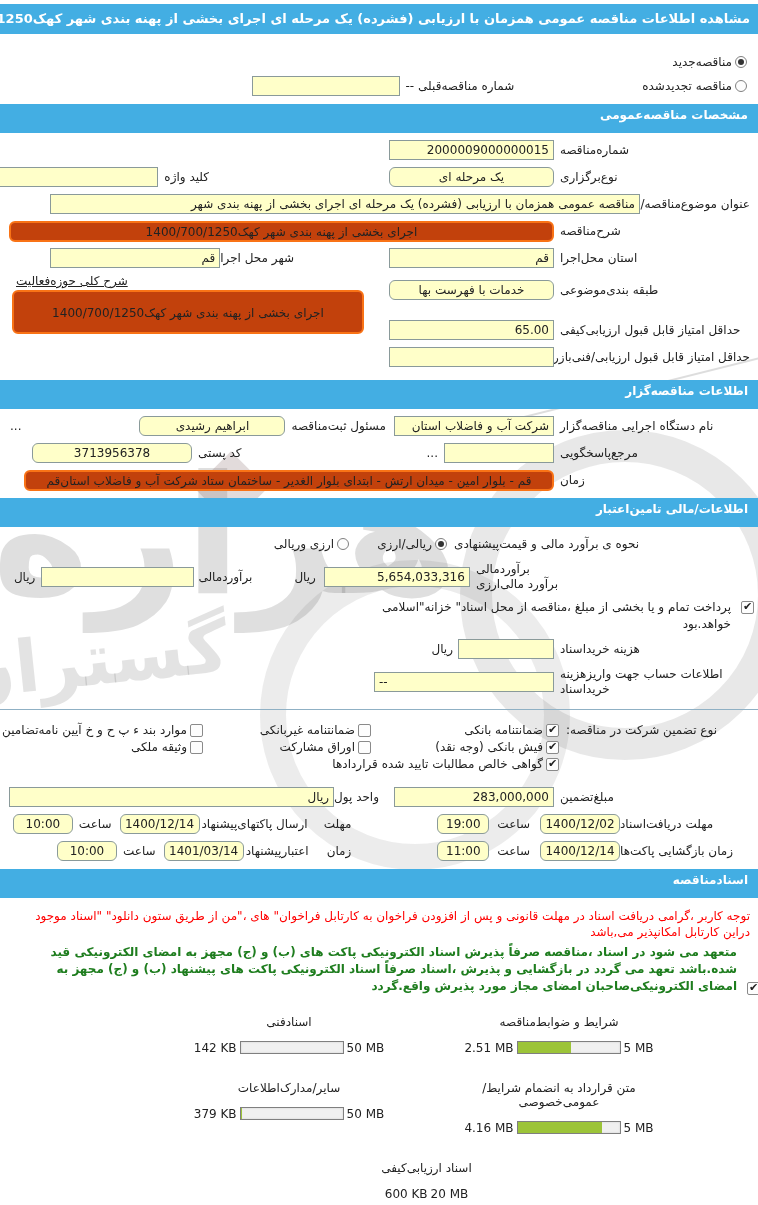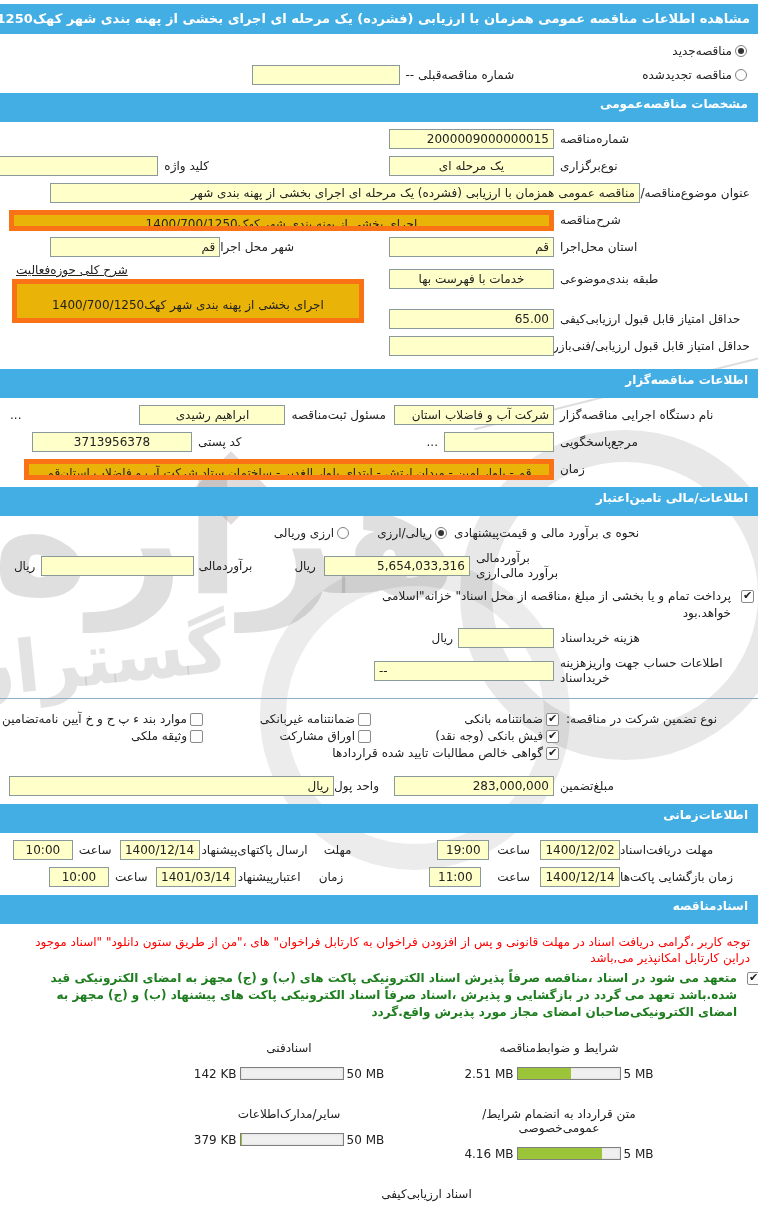--- a/index.html
+++ b/index.html
@@ -28,24 +28,24 @@
     padding:0 10px; margin:7px 0 6px 0;
   }
   .frow { display:flex; align-items:center; padding:0 8px; margin:5px 0; min-height:22px; }
   .lbl { flex:none; white-space:nowrap; }
   .lbl-main { width:196px; text-align:left; padding-left:6px; }
   .yin {
     background:#FFFFC9; border:1px solid #8a9a9a; height:20px; line-height:18px;
     padding:0 4px; flex:none; overflow:hidden; white-space:nowrap;
   }
   .win {
-    background:#eab308; border:5px solid #f97316; height:21px; line-height:19px;
+    background:#c2410c; border:2px solid #f97316; height:21px; line-height:19px;
     padding:0 4px; flex:none; overflow:hidden; white-space:nowrap;
   }
-  .tc { text-align:center; } .tr { text-align:right; } .tl { text-align:left; direction:ltr; }
+  .tc { text-align:center;border-radius:6px; } .tr { text-align:right; } .tl { text-align:left; direction:ltr; }
   .w52{width:52px}.w60{width:60px}.w80{width:80px}.w96{width:96px}.w110{width:110px}
   .w146{width:146px}.w148{width:148px}.w150{width:160px}.w153{width:153px}.w160{width:160px}
   .w165{width:165px}.w170{width:170px}.w180{width:180px}.w325{width:325px}
   .w530{width:530px}.w545{width:545px}.w590{width:590px}
   .radio {
     width:12px; height:12px; border:1px solid #808080; border-radius:50%; background:#fdfdfd;
     display:inline-block; position:relative; flex:none; margin:0 3px;
   }
   .radio.on::after { content:""; position:absolute; top:2px; left:2px; right:2px; bottom:2px; background:#333; border-radius:50%; }
   .cb {
@@ -53,21 +53,21 @@
     position:relative; flex:none; margin:0 3px; border-radius:2px;
   }
   .cb.on::after { content:"\2714"; position:absolute; top:-2px; left:0; width:100%; text-align:center; font-size:11px; color:#222; }
   .lbl2line { width:196px; text-align:left; padding-left:6px; line-height:1.25; }
   .divider { border-top:1px solid #8fb0c4; margin:10px 0; }
   .g-grid { flex:1; }
   .g-row { display:flex; align-items:center; margin:3px 0; }
   .g-item { display:flex; align-items:center; flex:none; }
   .gw1{width:188px}.gw2{width:168px}
   .notice-red { color:#FF0000; padding:4px 8px 2px 8px; line-height:1.35; text-align:right; }
-  .pledge { display:flex; align-items:flex-start; padding:2px 2px 2px 24px; }
+  .pledge { display:flex; align-items:flex-end; padding:2px 2px 2px 24px; }
   .pledge-text { color:#1E7D1E; font-weight:bold; line-height:1.4; text-align:right; flex:1; }
   .edge { position:relative; right:-7px; margin-top:2px; }
   .uplrow { display:flex; direction:ltr; justify-content:center; gap:55px; padding-left:90px; margin-top:26px; }
   .uplrow.single { gap:0; padding-left:95px; }
   .upl { width:215px; text-align:center; }
   .upl-label { margin-bottom:12px; }
   .barrow { display:flex; direction:ltr; align-items:center; justify-content:center; gap:3px; }
   .pbar { width:104px; height:13px; border:1px solid #7f7f7f; background:#f0f0f0; box-shadow:inset 0 0 2px rgba(0,0,0,.15); }
   .pfill { height:100%; background:#9CC438; border-left:none; }
   .paytext { width:520px; text-align:right; line-height:1.4; }
@@ -80,21 +80,21 @@
 <div class="wm wm-small">گستران</div>
 <div class="wm wm-c1"></div>
 <div class="wm wm-c2"></div>
 <div class="wm wm-diamond"></div>
 <div class="wm wm-line"></div>
 
 <div class="content">
 
   <div class="titlebar">مشاهده اطلاعات مناقصه عمومی همزمان با ارزیابی (فشرده) یک مرحله ای اجرای بخشی از پهنه بندی شهر کهک1400/700/1250</div>
 
-  <div class="frow" style="margin-top:9px; min-height:16px;">
+  <div class="frow" style="margin-top:20px; min-height:16px;">
     <span class="radio on"></span>
     <span class="lbl">مناقصه‌جدید</span>
   </div>
   <div class="frow" style="margin-top:2px;">
     <span class="radio"></span>
     <span class="lbl">مناقصه تجدیدشده</span>
     <span class="lbl" style="margin-right:128px">شماره مناقصه‌قبلی</span>
     <span class="lbl" style="margin-right:4px">--</span>
     <div class="yin w148" style="margin-right:5px"></div>
   </div>
@@ -255,39 +255,38 @@
   </div>
 
   <div class="frow" style="margin-top:12px">
     <span class="lbl lbl-main">مبلغ‌تضمین</span>
     <div class="yin w160 tr">283,000,000</div>
     <span class="lbl" style="margin-right:15px">واحد پول</span>
     <div class="yin w325 tr">ریال</div>
   </div>
 
 
-  <div class="sechead">اطلاعات‌زمانی</div>
 
   <div class="frow">
     <span class="lbl" style="width:130px; text-align:left;">مهلت دریافت‌اسناد</span>
     <div class="yin w80 tc">1400/12/02</div>
     <span class="lbl" style="margin-right:10px">ساعت</span>
     <div class="yin w52 tc" style="margin-right:8px">19:00</div>
     <span class="lbl" style="margin-right:86px">مهلت</span>
     <span class="lbl" style="margin-right:16px">ارسال پاکتهای‌پیشنهاد</span>
     <div class="yin w80 tc" style="margin-right:2px">1400/12/14</div>
     <span class="lbl" style="margin-right:8px">ساعت</span>
     <div class="yin w60 tc" style="margin-right:6px">10:00</div>
   </div>
 
   <div class="frow">
     <span class="lbl" style="width:130px; text-align:left;">زمان بازگشایی پاکت‌ها</span>
     <div class="yin w80 tc">1400/12/14</div>
     <span class="lbl" style="margin-right:10px">ساعت</span>
-    <div class="yin w52 tc" style="margin-right:16px">11:00</div>
+    <div class="yin w52 tc" style="margin-right:8px">11:00</div>
     <span class="lbl" style="margin-right:86px">زمان</span>
     <span class="lbl" style="margin-right:18px">اعتبارپیشنهاد</span>
     <div class="yin w80 tc" style="margin-right:2px">1401/03/14</div>
     <span class="lbl" style="margin-right:8px">ساعت</span>
     <div class="yin w60 tc" style="margin-right:6px">10:00</div>
   </div>
 
   <div class="sechead">اسنادمناقصه</div>
 
   <div class="notice-red">توجه کاربر ،گرامی دریافت اسناد در مهلت قانونی و پس از افزودن فراخوان به کارتابل فراخوان" های ،"من از طریق ستون دانلود" "اسناد موجود دراین کارتابل امکانپذیر می,باشد</div>

